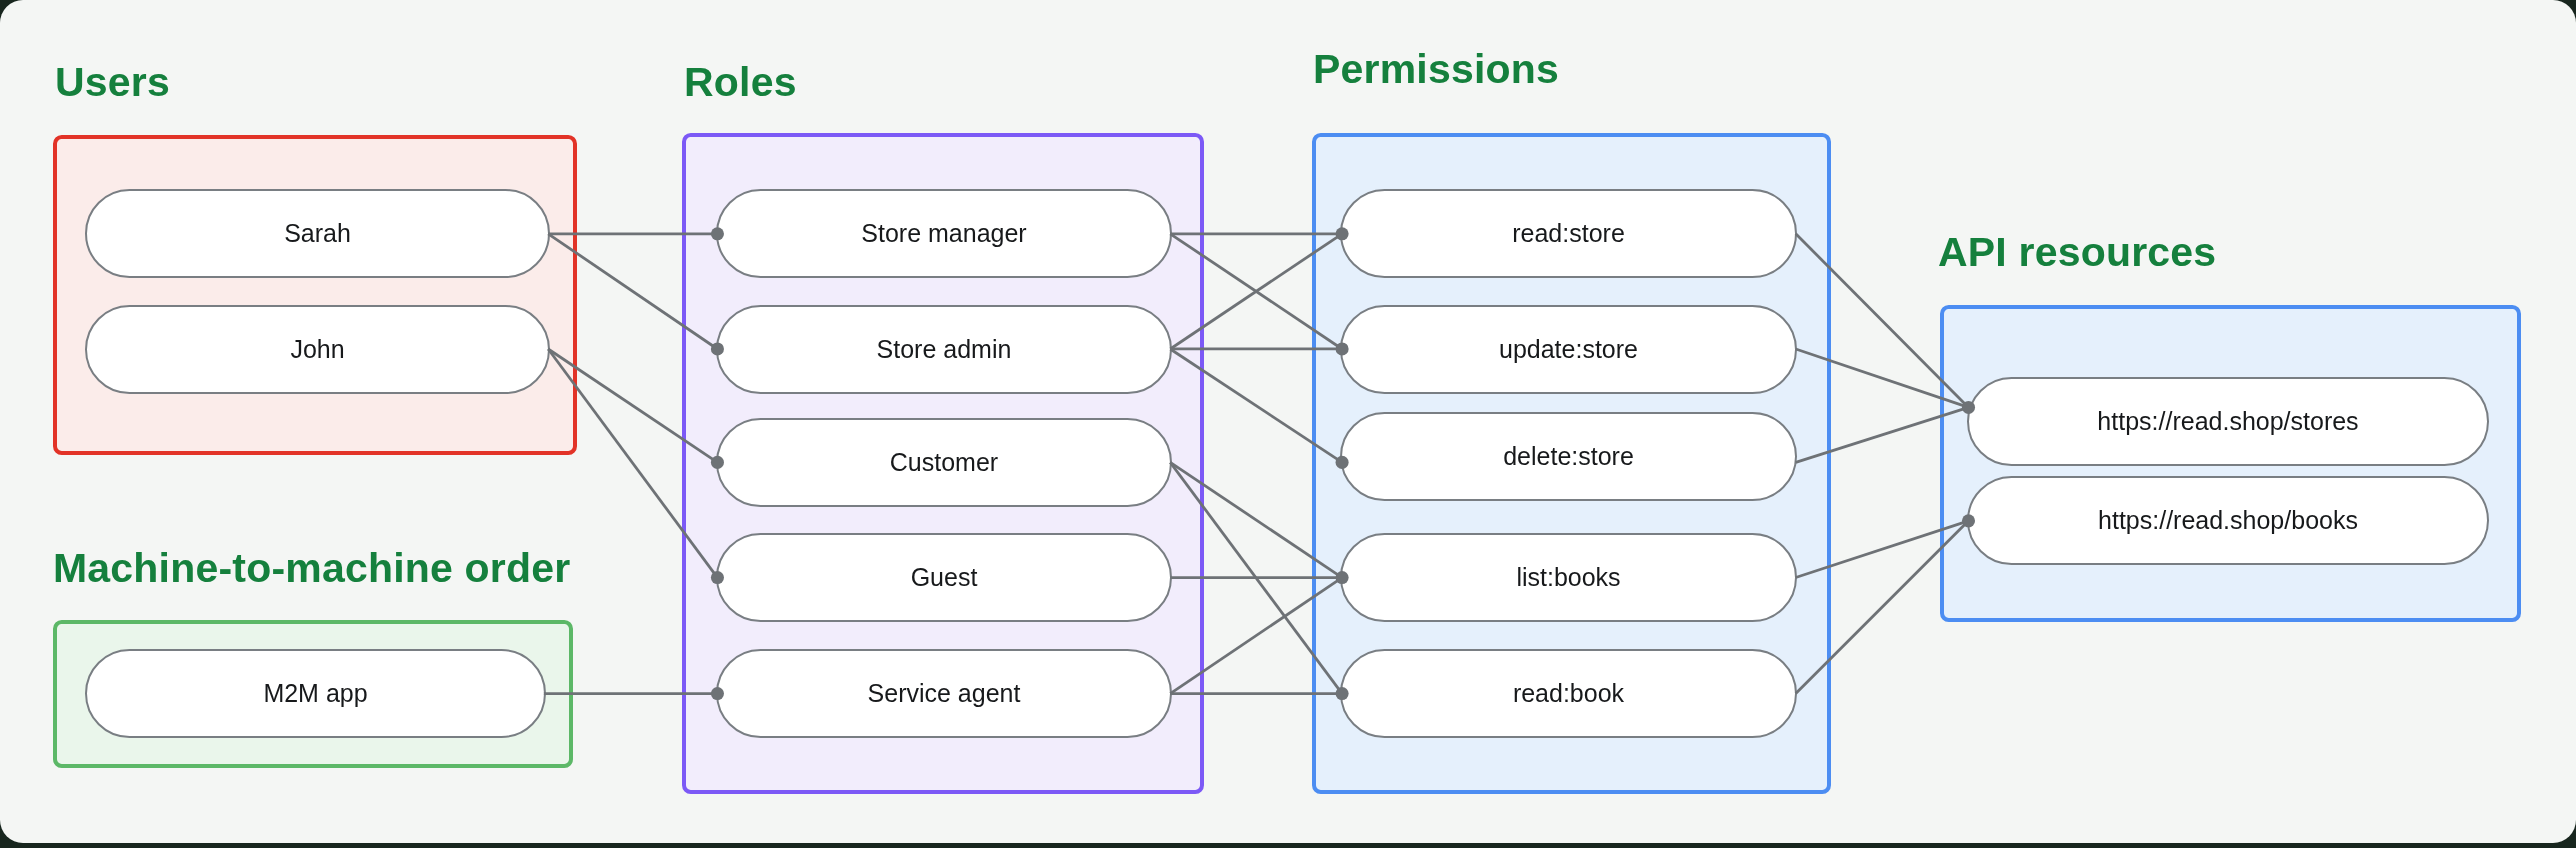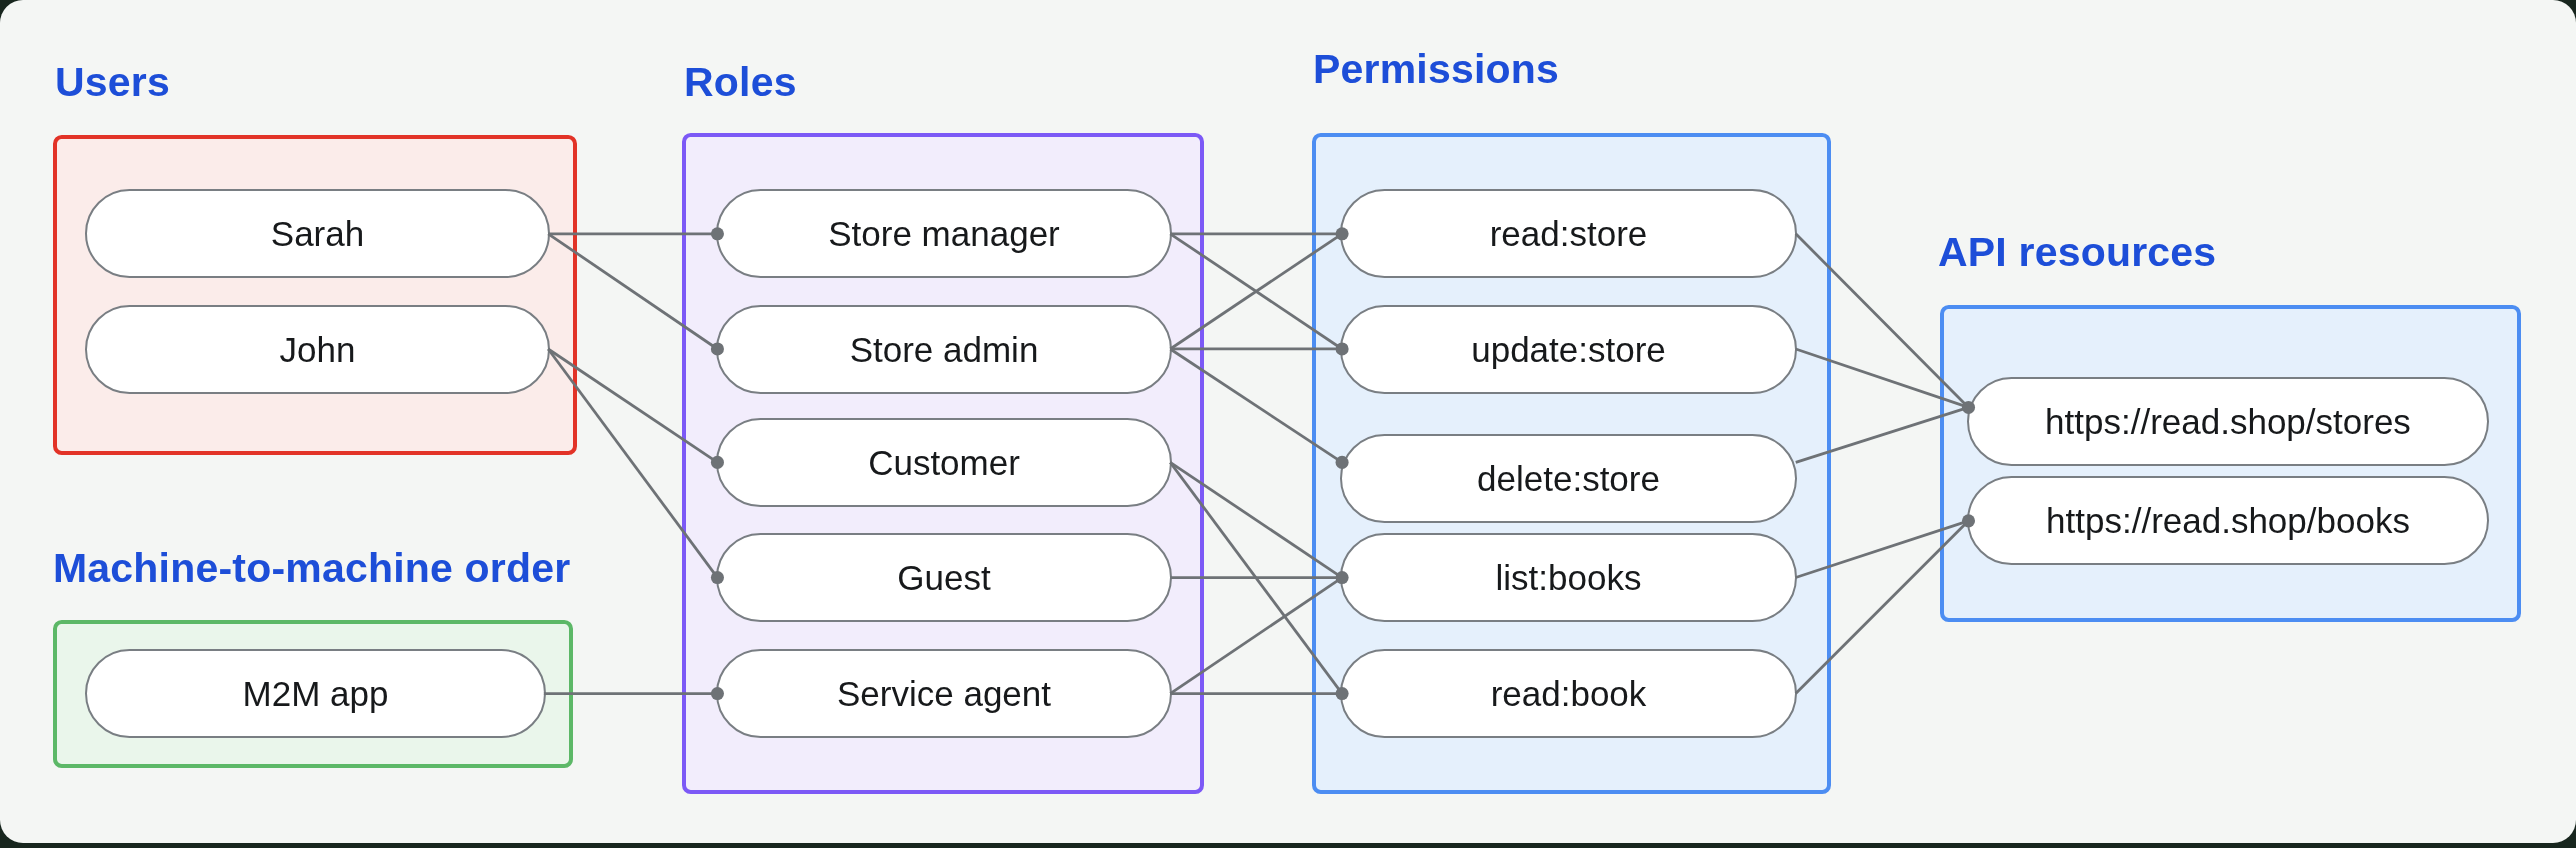--- a/index.html
+++ b/index.html
@@ -23,37 +23,37 @@
     box-sizing:border-box;
   }
   .users-box{left:53px;top:135px;width:524px;height:320px;border-color:#E23327;background:#FBECEA;}
   .m2m-box{left:53px;top:620px;width:520px;height:148px;border-color:#5CB867;background:#EAF6EB;}
   .roles-box{left:682px;top:133px;width:522px;height:661px;border-color:#7C59F6;background:#F2EDFC;}
   .perms-box{left:1312px;top:133px;width:519px;height:661px;border-color:#4C8DF2;background:#E5F0FC;}
   .api-box{left:1940px;top:305px;width:581px;height:317px;border-color:#4C8DF2;background:#E5F0FC;}
   .glabel{
     position:absolute;
     font-size:41px;font-weight:600;
-    color:#1d4ed8;
+    color:#15803d;
     white-space:nowrap;
     letter-spacing:0.2px;
   }
   .users-label{left:55px;top:59px;}
   .roles-label{left:684px;top:59px;}
   .perms-label{left:1313px;top:46px;}
   .api-label{left:1938px;top:229px;}
   .m2m-label{left:53px;top:545px;}
   .pill{
     position:absolute;height:89px;
     background:#FFFFFF;
     border:2.6px solid #797E83;
     border-radius:45px;
     box-sizing:border-box;
     display:flex;align-items:center;justify-content:center;
-    font-size:35px;color:#17191B;
+    font-size:25px;color:#17191B;
     white-space:nowrap;
   }
   svg.overlay{position:absolute;left:0;top:0;pointer-events:none;}
 </style>
 </head>
 <body>
 
 <div class="canvas">
 
   <div class="gbox users-box"></div>
@@ -72,21 +72,21 @@
       <div class="pill" style="left: 85px; top: 189px; width: 465px;">Sarah</div>
       <div class="pill" style="left: 85px; top: 305px; width: 465px;">John</div>
       <div class="pill" style="left: 85px; top: 649px; width: 461px;">M2M app</div>
       <div class="pill" style="left: 716px; top: 189px; width: 456px;">Store manager</div>
       <div class="pill" style="left: 716px; top: 305px; width: 456px;">Store admin</div>
       <div class="pill" style="left: 716px; top: 418px; width: 456px;">Customer</div>
       <div class="pill" style="left: 716px; top: 533px; width: 456px;">Guest</div>
       <div class="pill" style="left: 716px; top: 649px; width: 456px;">Service agent</div>
       <div class="pill" style="left: 1340px; top: 189px; width: 457px;">read:store</div>
       <div class="pill" style="left: 1340px; top: 305px; width: 457px;">update:store</div>
-      <div class="pill" style="left: 1340px; top: 434px; width: 457px;">delete:store</div>
+      <div class="pill" style="left: 1340px; top: 412px; width: 457px;">delete:store</div>
       <div class="pill" style="left: 1340px; top: 533px; width: 457px;">list:books</div>
       <div class="pill" style="left: 1340px; top: 649px; width: 457px;">read:book</div>
       <div class="pill" style="left: 1967px; top: 363px; width: 522px; margin-top: 14px;">https://read.shop/stores</div>
       <div class="pill" style="left: 1967px; top: 476px; width: 522px;">https://read.shop/books</div>
     </div>
 
   <svg class="overlay" width="2576" height="848" viewBox="0 0 2952 972">
       <line x1="628" y1="268" x2="822" y2="268" stroke="#6E7276" stroke-width="3.2"></line>
       <line x1="628" y1="268" x2="822" y2="400" stroke="#6E7276" stroke-width="3.2"></line>
       <line x1="628" y1="400" x2="822" y2="530" stroke="#6E7276" stroke-width="3.2"></line>

